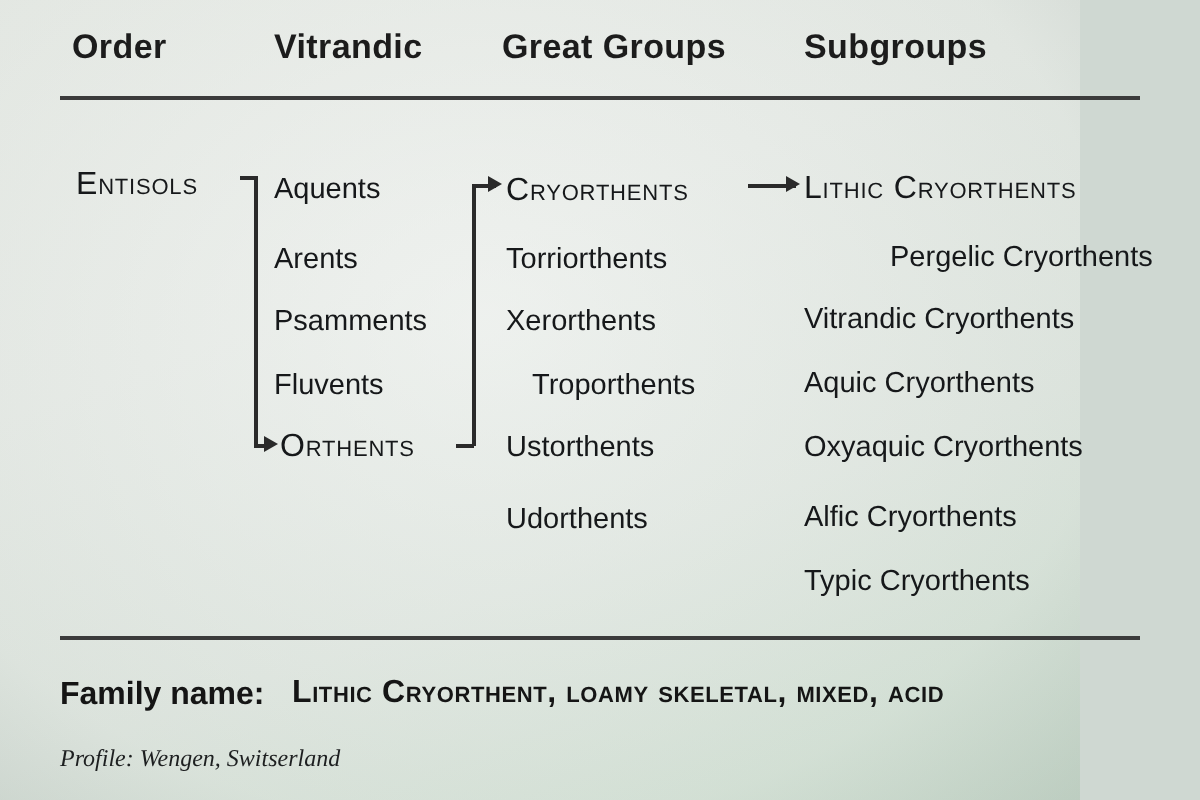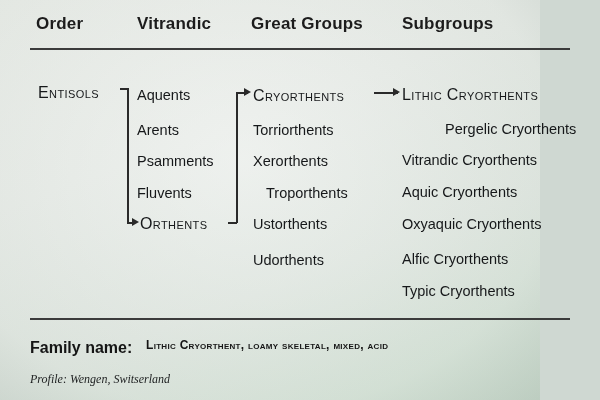--- a/index.html
+++ b/index.html
@@ -78,21 +78,21 @@
   
   .family-label {
     position: absolute;
     font-size: 16px;
     font-weight: bold;
     color: #151515;
     white-space: nowrap;
   }
   .family-value {
     position: absolute;
-    font-size: 12px;
+    font-size: 16px;
     font-weight: bold;
     font-variant: small-caps;
     letter-spacing: 0.3px;
     color: #151515;
     white-space: nowrap;
   }
   .profile {
     position: absolute;
     font-family: "Liberation Serif", serif;
     font-style: italic;

